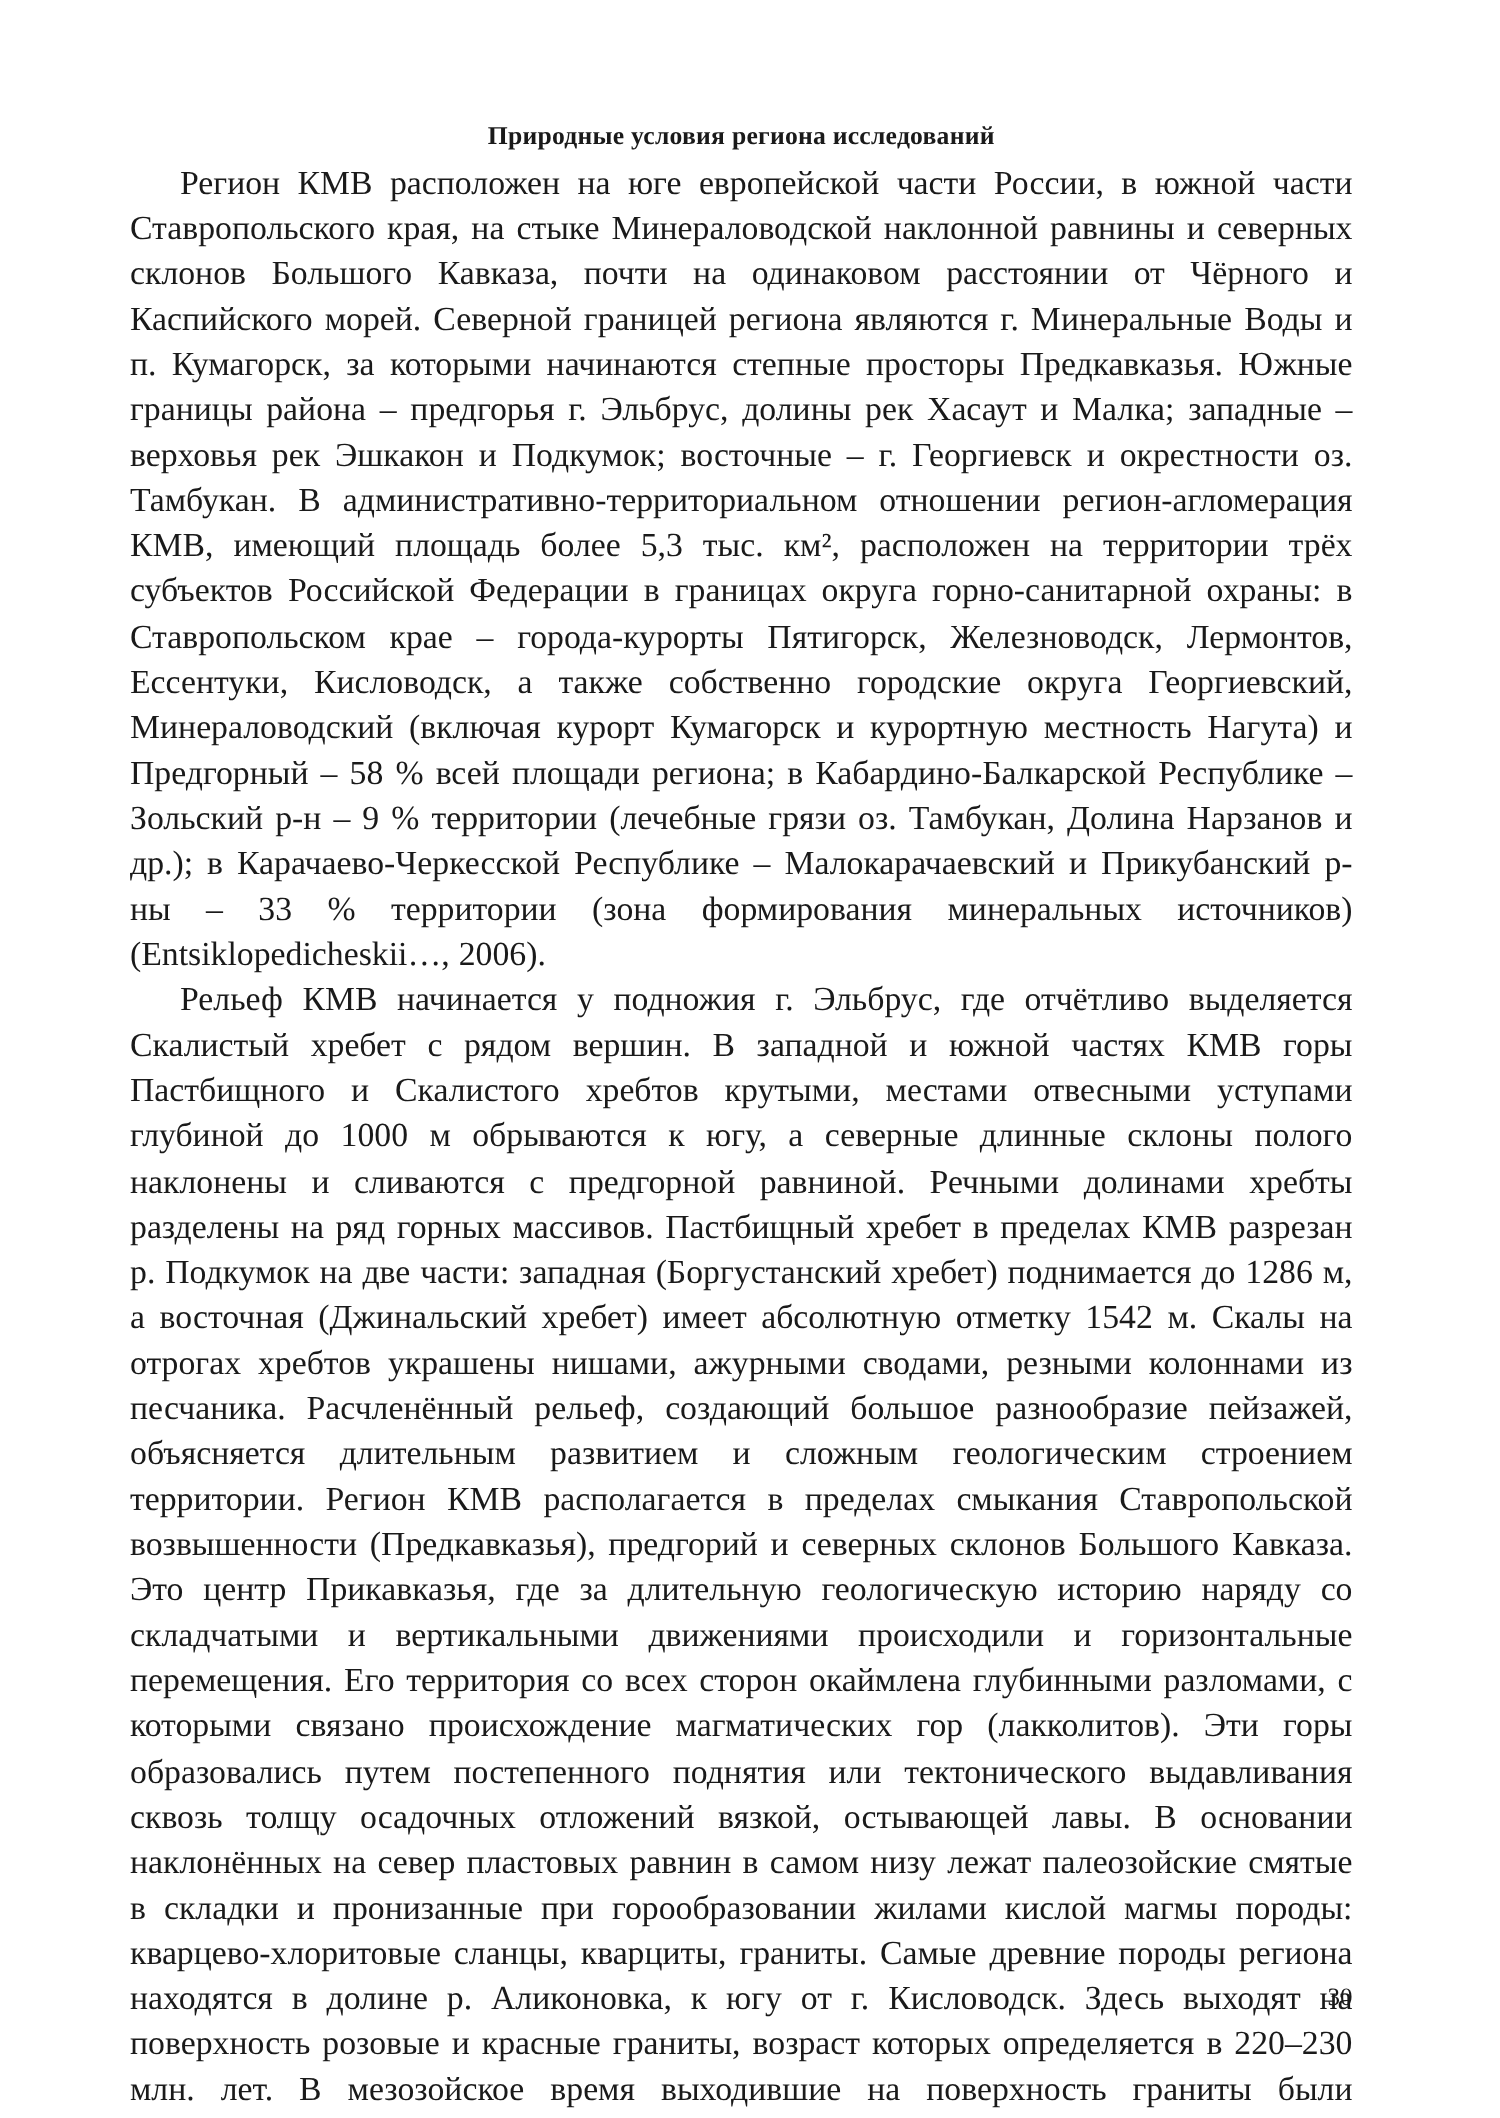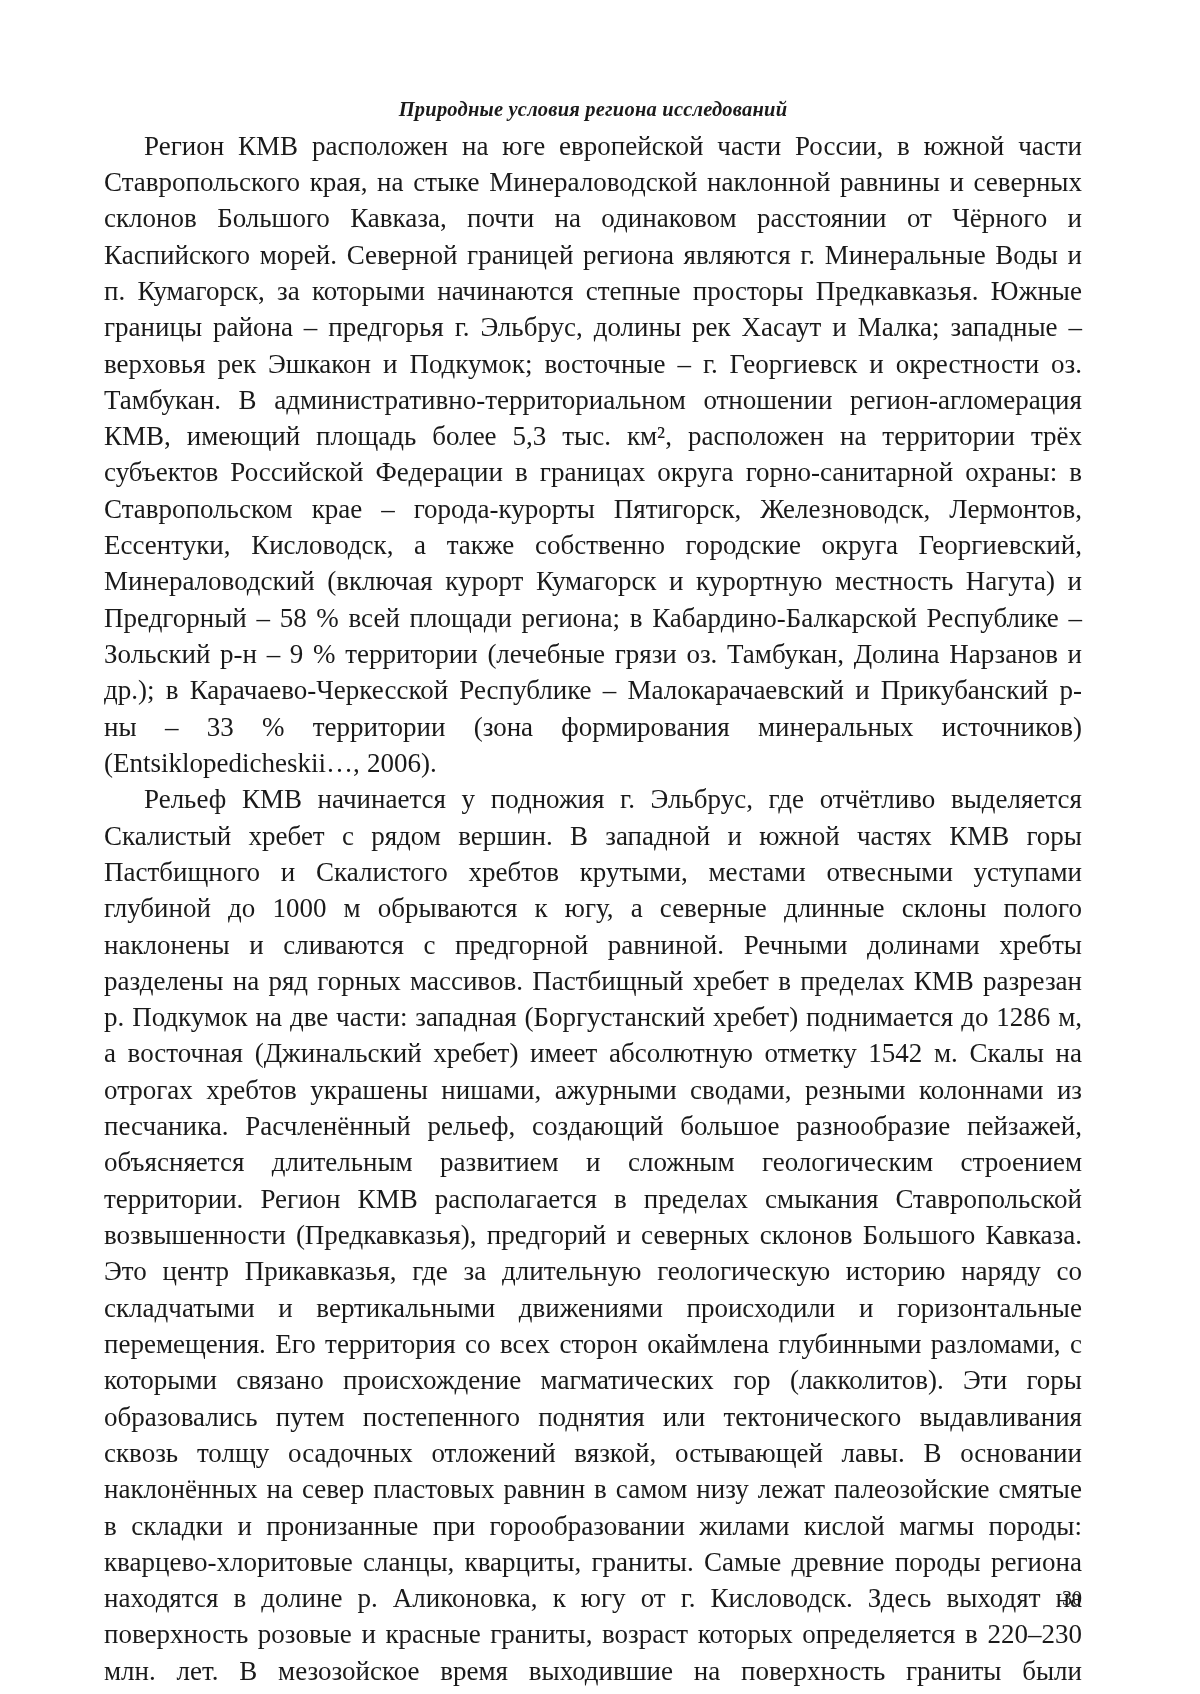--- a/index.html
+++ b/index.html
@@ -20,21 +20,20 @@
     box-sizing: border-box;
     padding: 96px 118px 0 104px;
   }
   .doc-title {
     text-align: center;
     font-size: 20.5px;
     font-weight: bold;
     letter-spacing: 0.2px;
     margin: 0 0 4px 0;
     line-height: 1.35;
-    font-style: italic;
   }
   .body-text p {
     margin: 0;
     font-size: 27px;
     line-height: 1.345;
     text-align: justify;
     text-indent: 40px;
     text-justify: inter-word;
     hyphens: manual;
     word-spacing: 0.02em;

